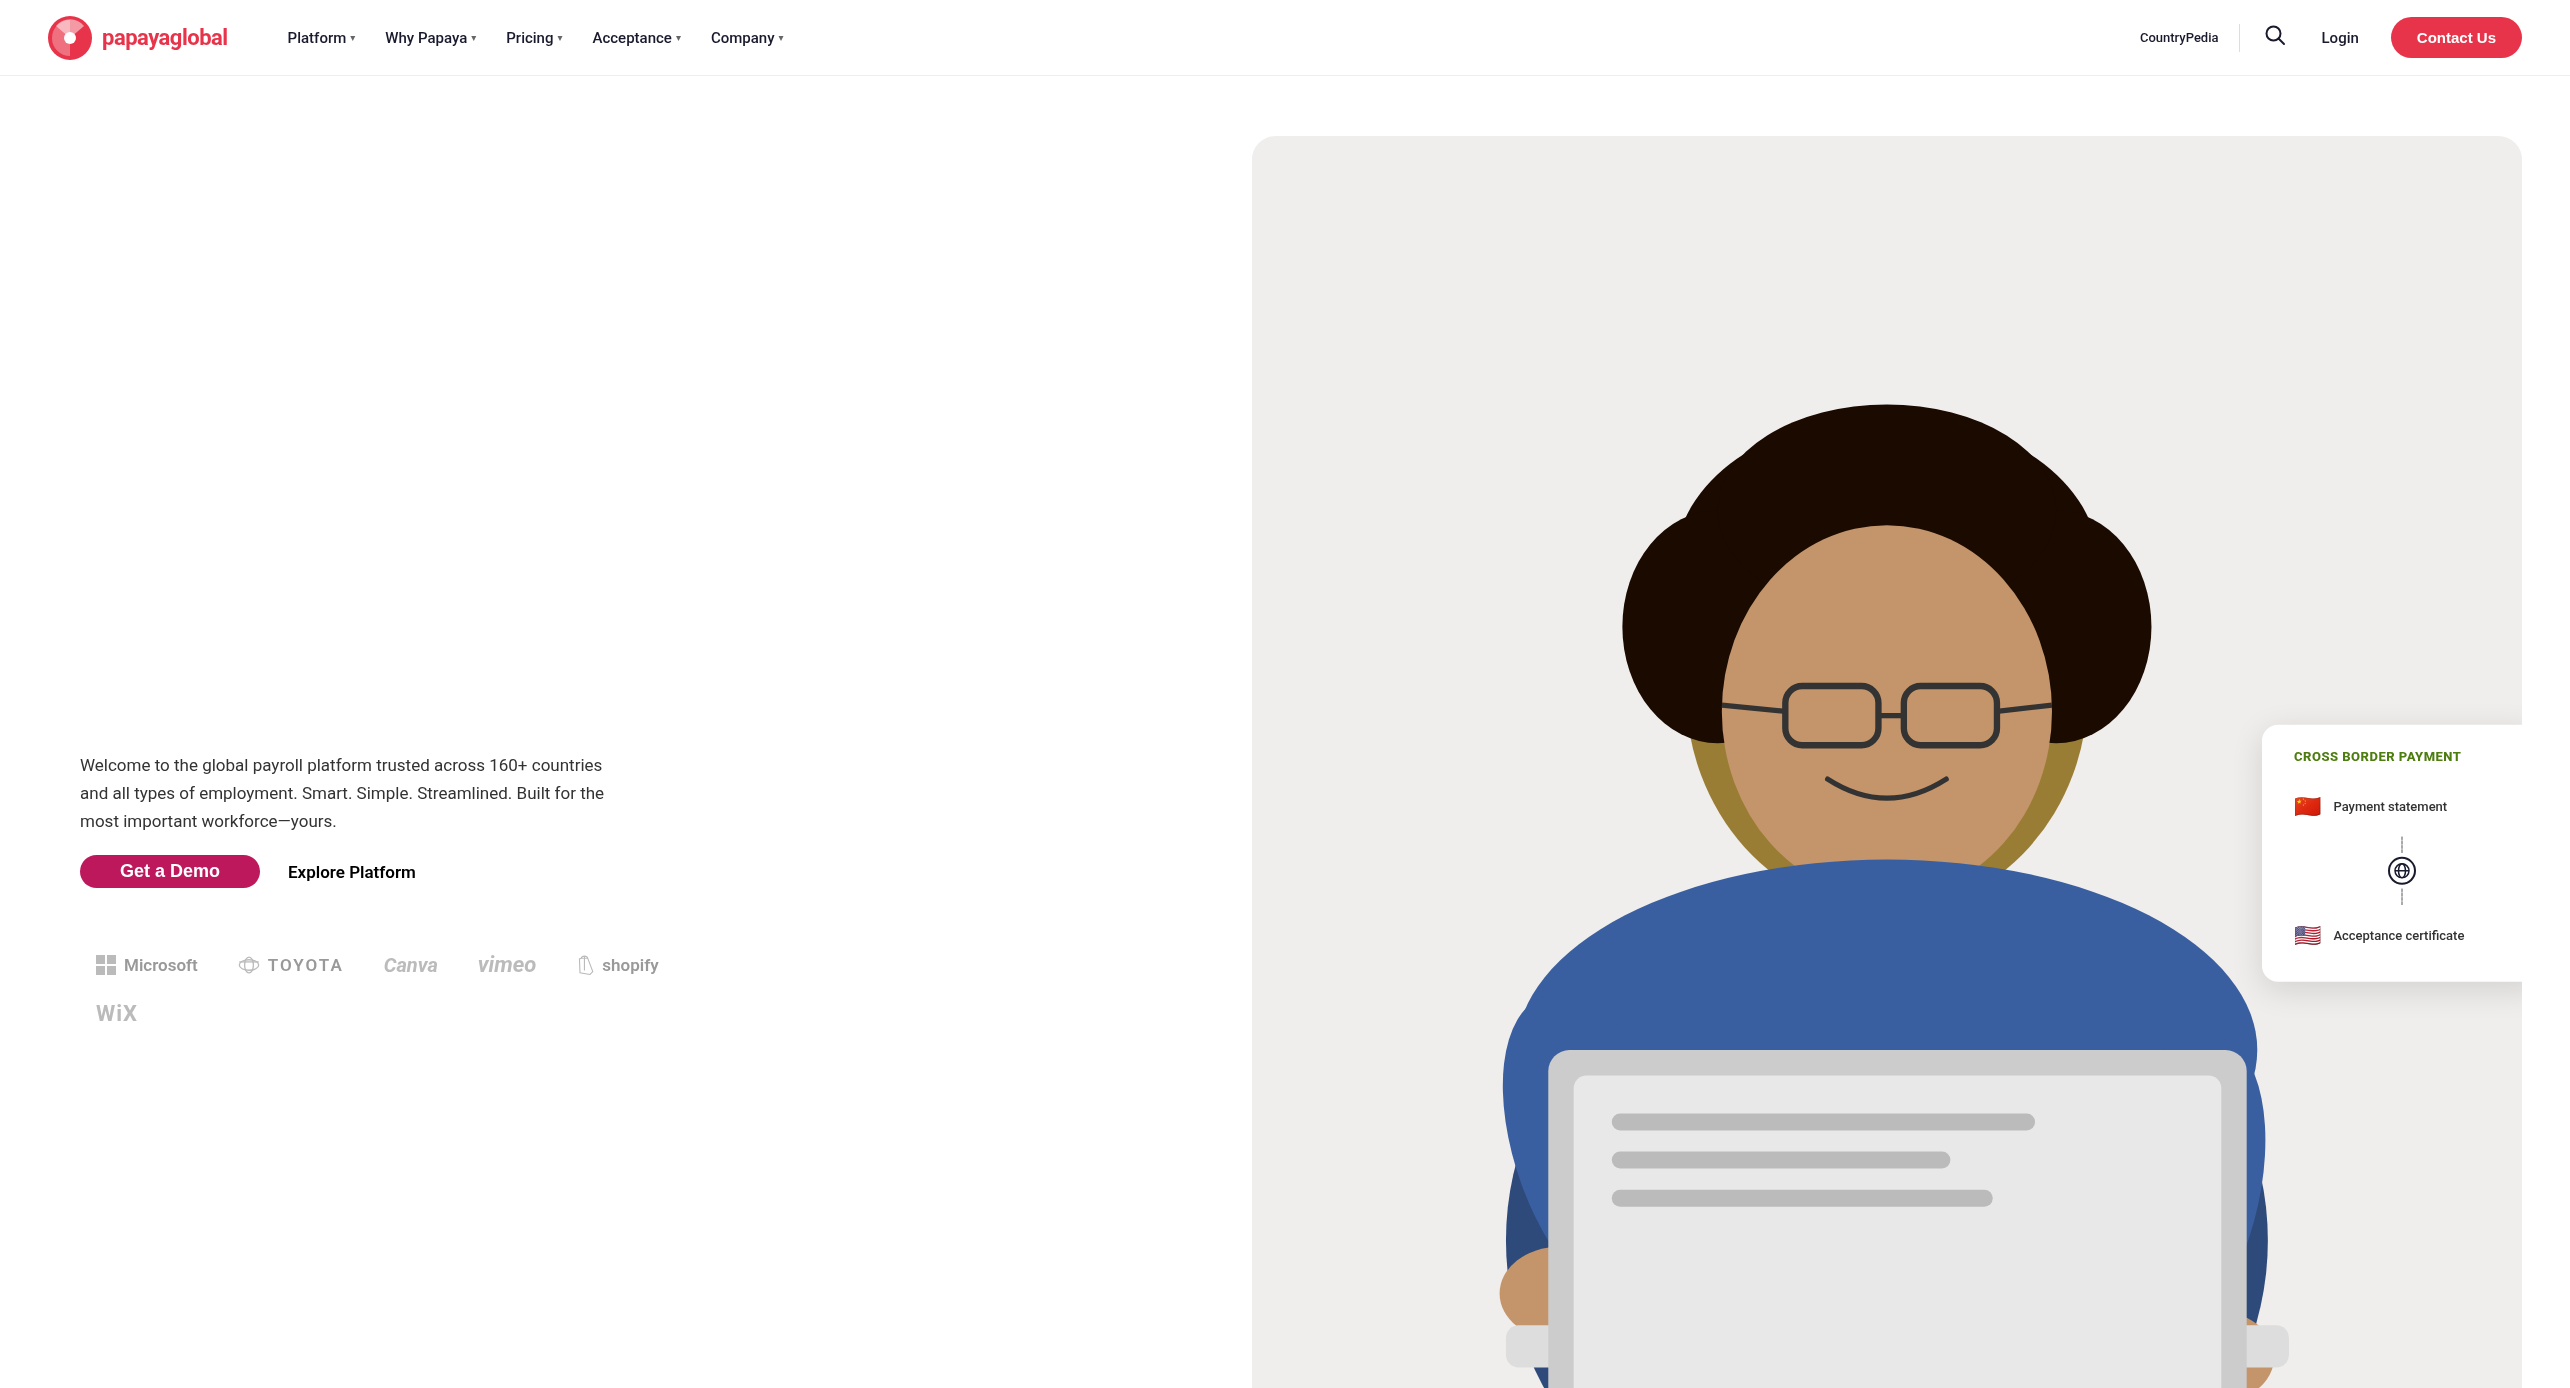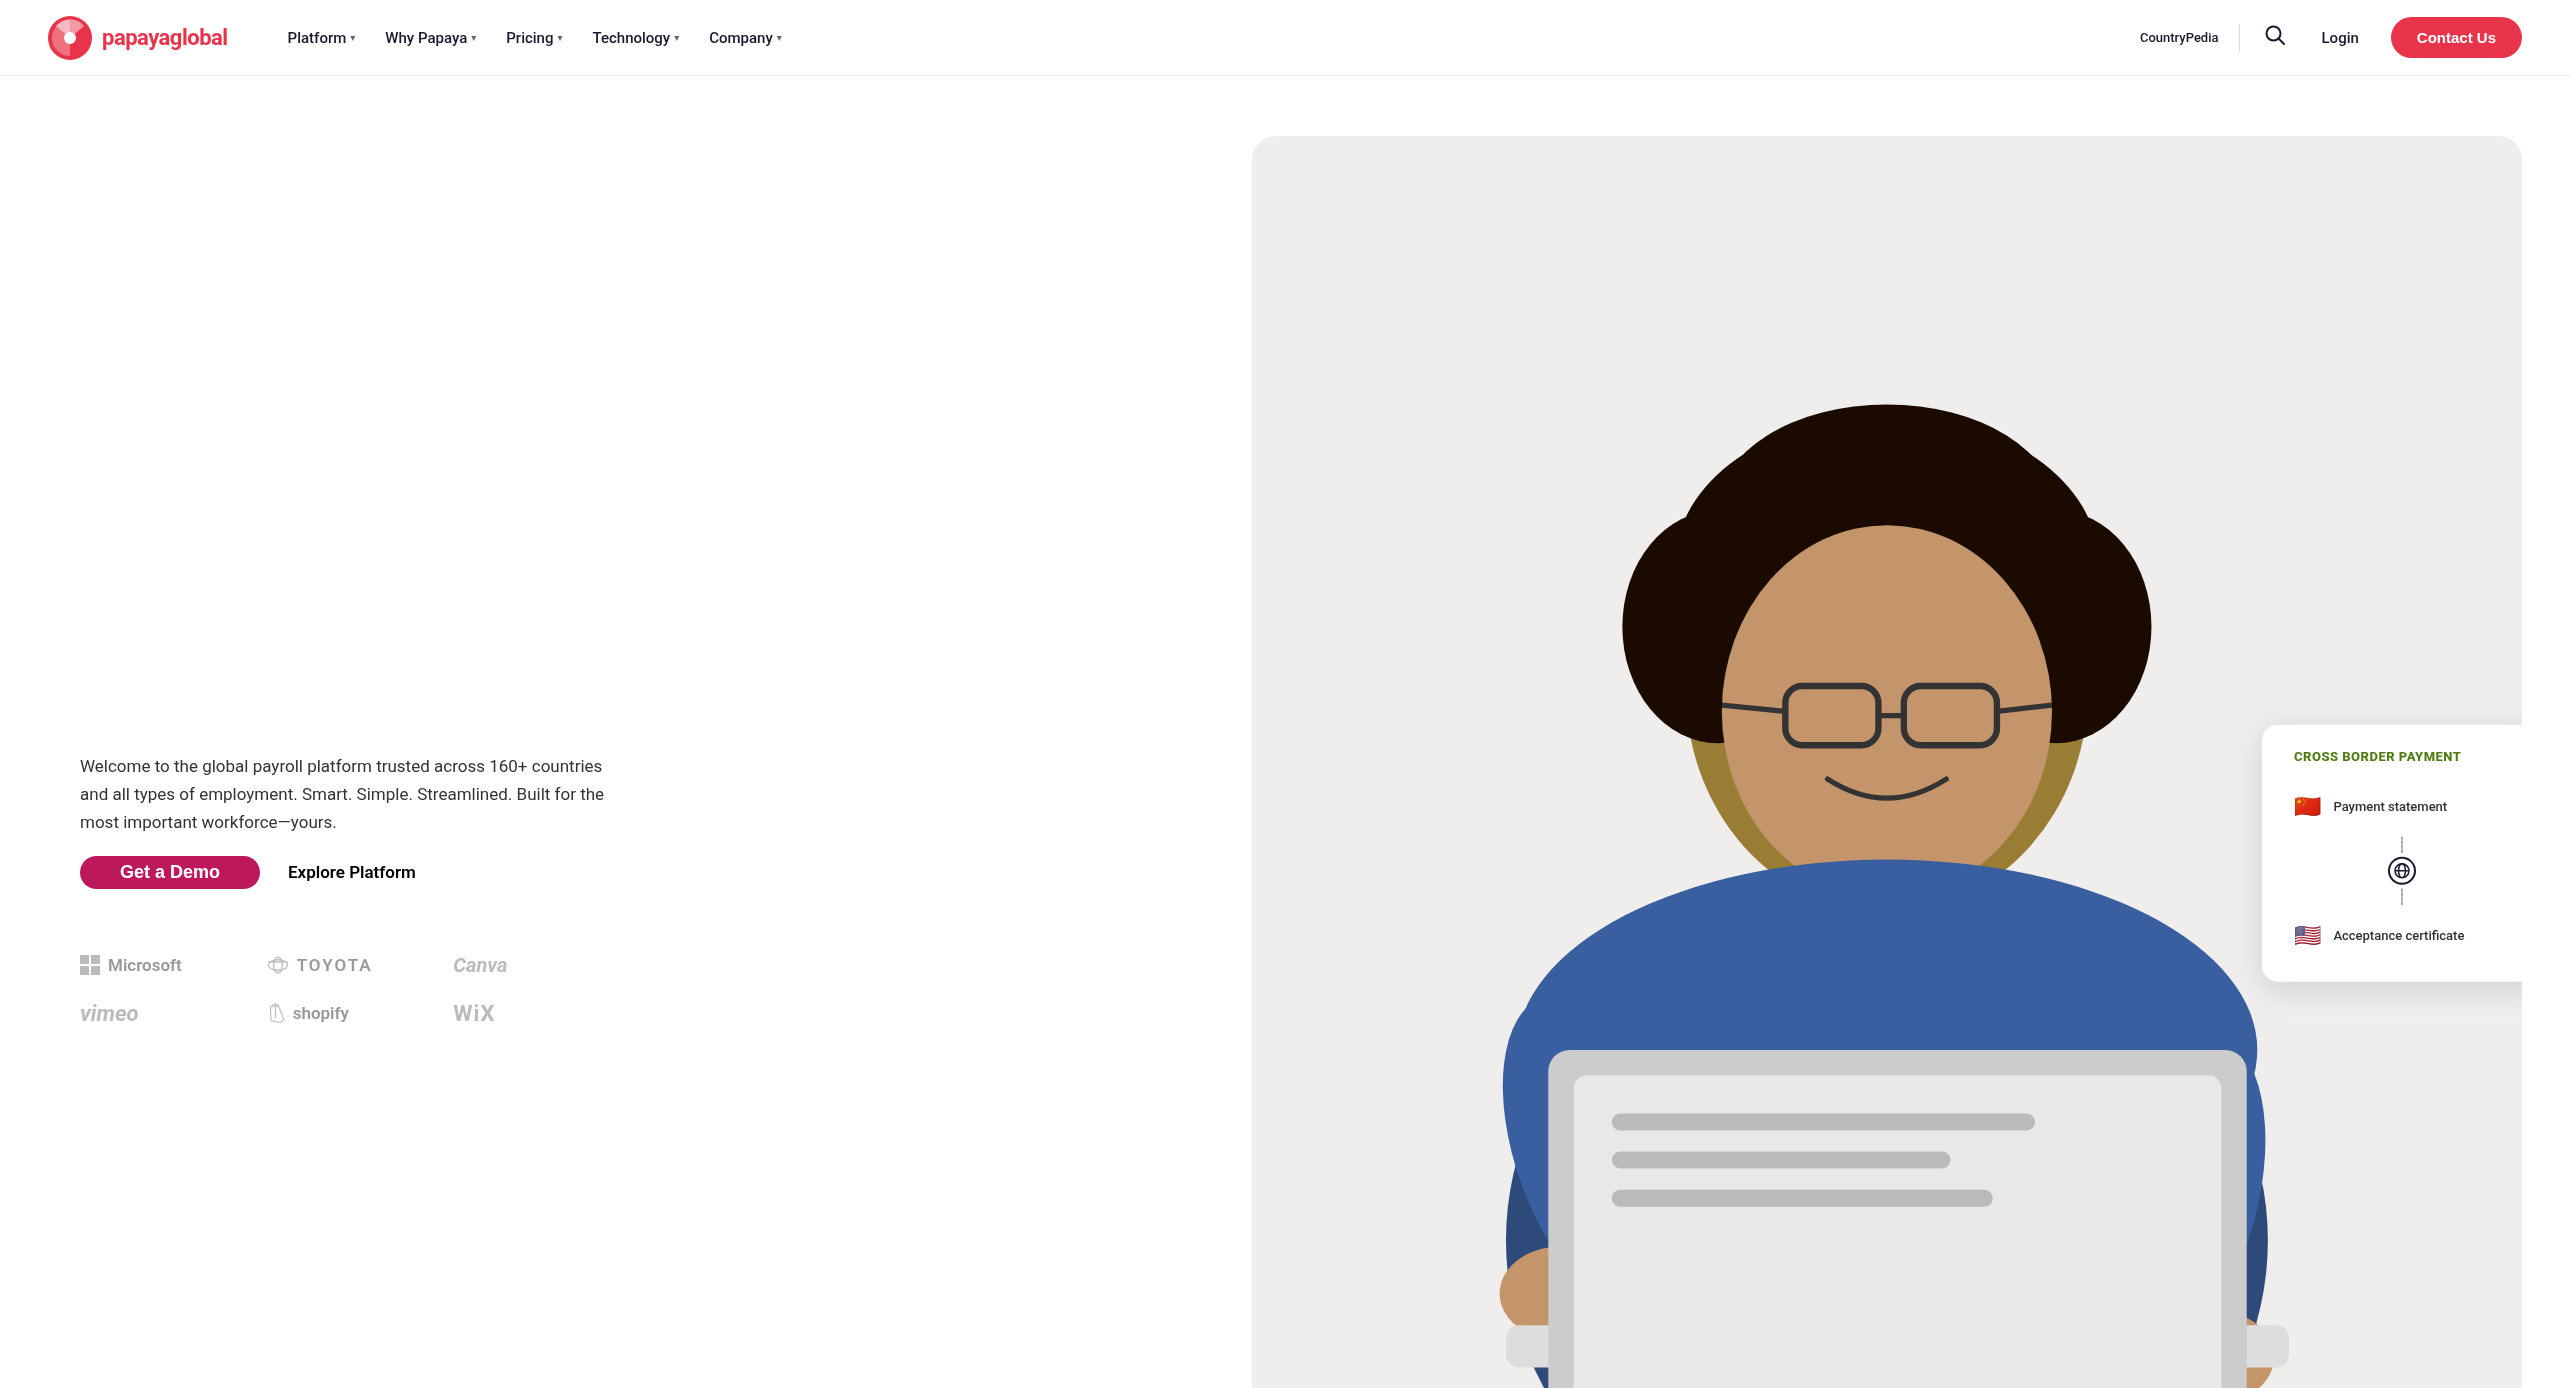--- a/index.html
+++ b/index.html
@@ -151,23 +151,24 @@
       font-size: 17px;
       font-weight: 600;
       color: #000000;
       cursor: pointer;
       text-decoration: none;
     }
 
     
     .logos-grid {
       display: grid;
-      grid-template-columns: repeat(3, 1fr);
+      grid-template-columns: repeat(5, 1fr);
       gap: 24px 40px;
       max-width: 520px;
+      margin-left: 16px;
     }
     .logo-item {
       display: flex;
       align-items: center;
       gap: 8px;
       color: #999;
       font-size: 18px;
       font-weight: 600;
     }
     .logo-item.microsoft { font-size: 17px; }
@@ -276,21 +277,21 @@
     </div>
     <div class="nav-item">
       <span>Why Papaya</span>
       <span class="chevron">▾</span>
     </div>
     <div class="nav-item">
       <span>Pricing</span>
       <span class="chevron">▾</span>
     </div>
     <div class="nav-item">
-      <span>Technology</span>
+      <span>Acceptance</span>
       <span class="chevron">▾</span>
     </div>
     <div class="nav-item">
       <span>Company</span>
       <span class="chevron">▾</span>
     </div>
   </div>
 
   <div class="nav-right">
     <span class="country-pedia">CountryPedia</span>

